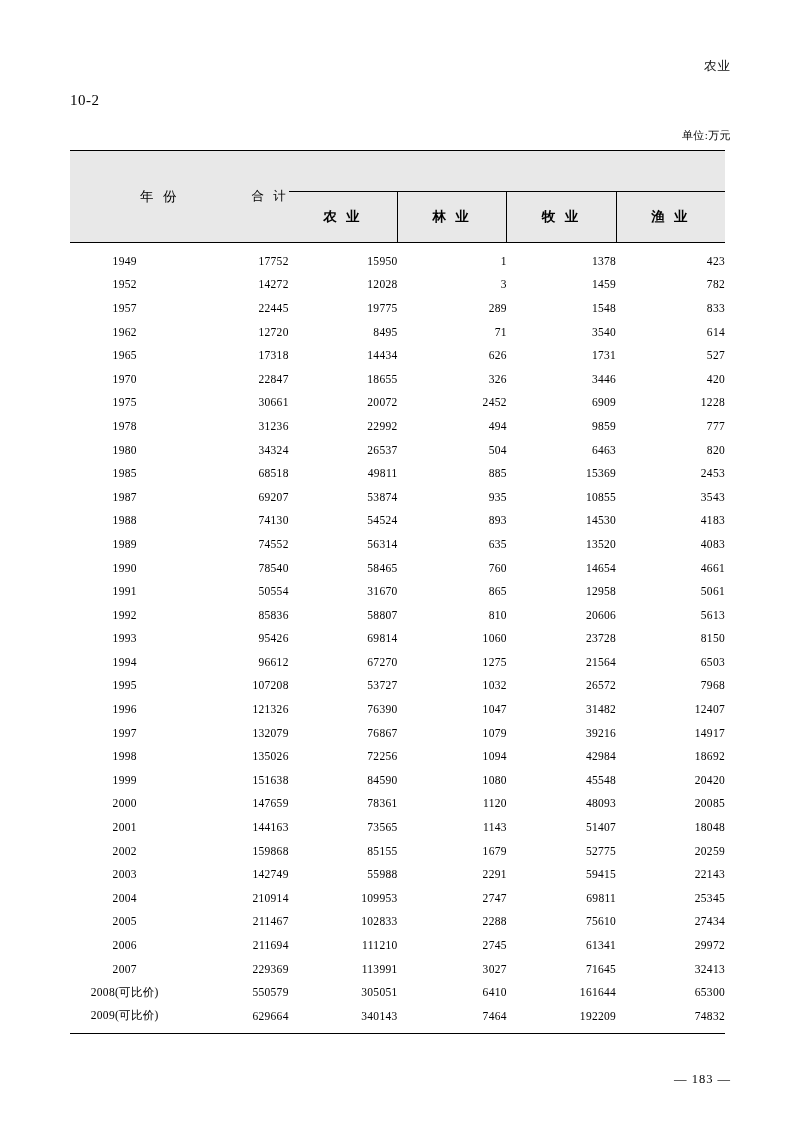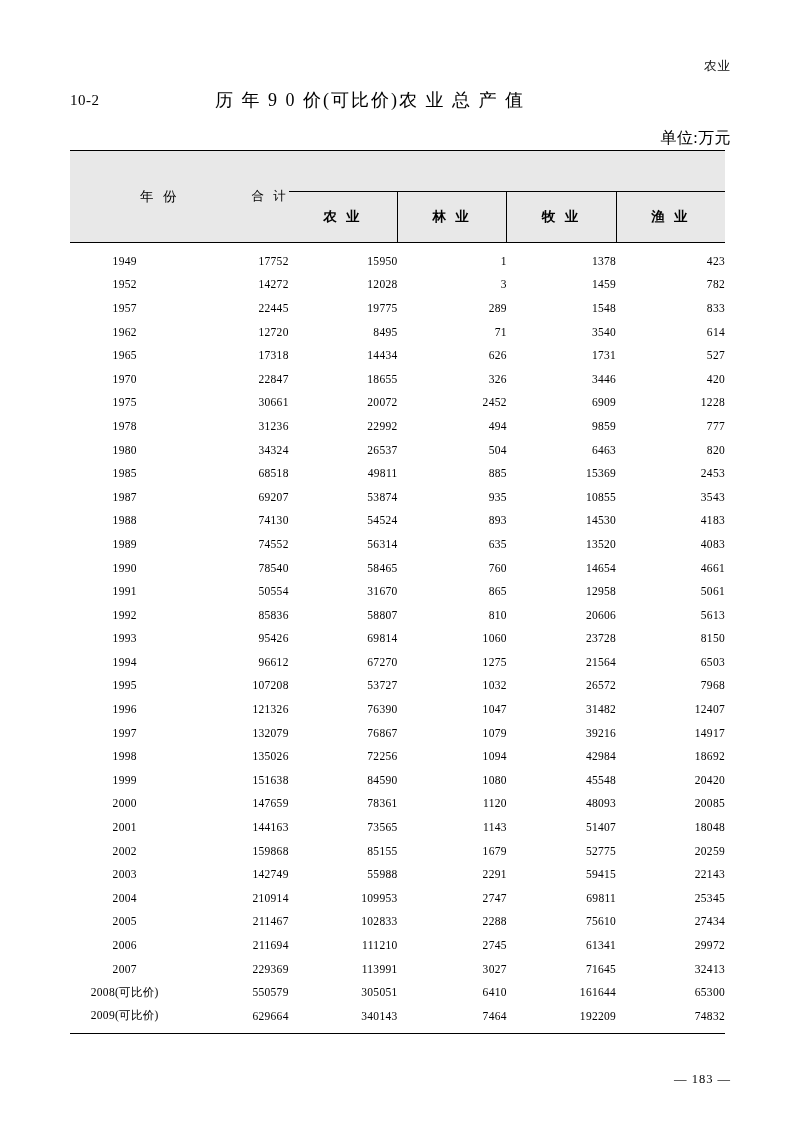--- a/index.html
+++ b/index.html
@@ -48,21 +48,21 @@
     top: 0;
     font-size: 18px;
     letter-spacing: 2.0px;
     font-weight: normal;
     white-space: nowrap;
   }
   .unit-note {
     position: absolute;
     top: 128px;
     right: 62px;
-    font-size: 16px;
+    font-size: 11px;
     letter-spacing: 0.4px;
   }
   table.data {
     position: absolute;
     top: 150px;
     left: 70px;
     width: 655px;
     border-collapse: collapse;
     font-size: 11.5px;
   }
@@ -153,21 +153,20 @@
 </style>
 </head>
 <body>
 
 <div class="page">
 
   <div class="running-head">农业</div>
 
   <div class="title-row">
     <div class="table-number">10-2</div>
-    <div class="main-title">历 年 9 0 价(可比价)农 业 总 产 值</div>
   </div>
 
   <div class="unit-note">单位:万元</div>
 
   <table class="data">
     <thead>
       <tr class="h1">
         <th class="cell-year-head" rowspan="2">年 份</th>
         <th class="cell-total-head" rowspan="2">合 计</th>
         <th class="cell-span-head" colspan="4"></th>

